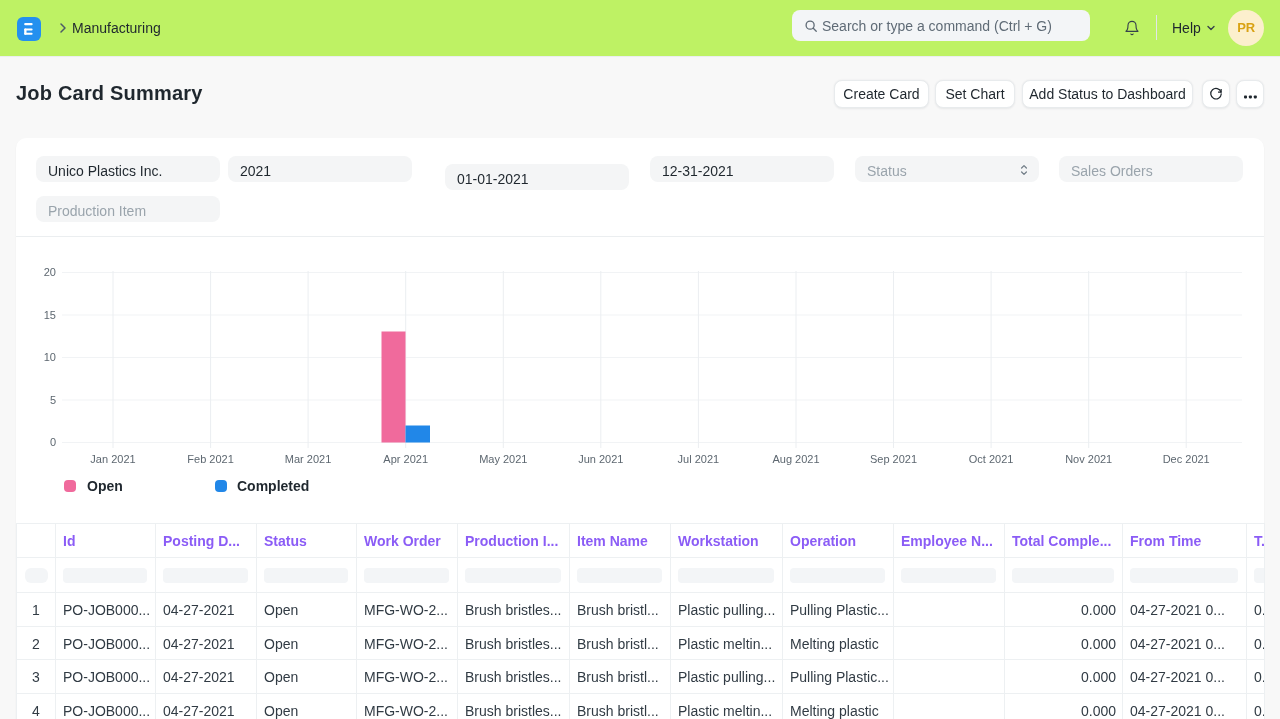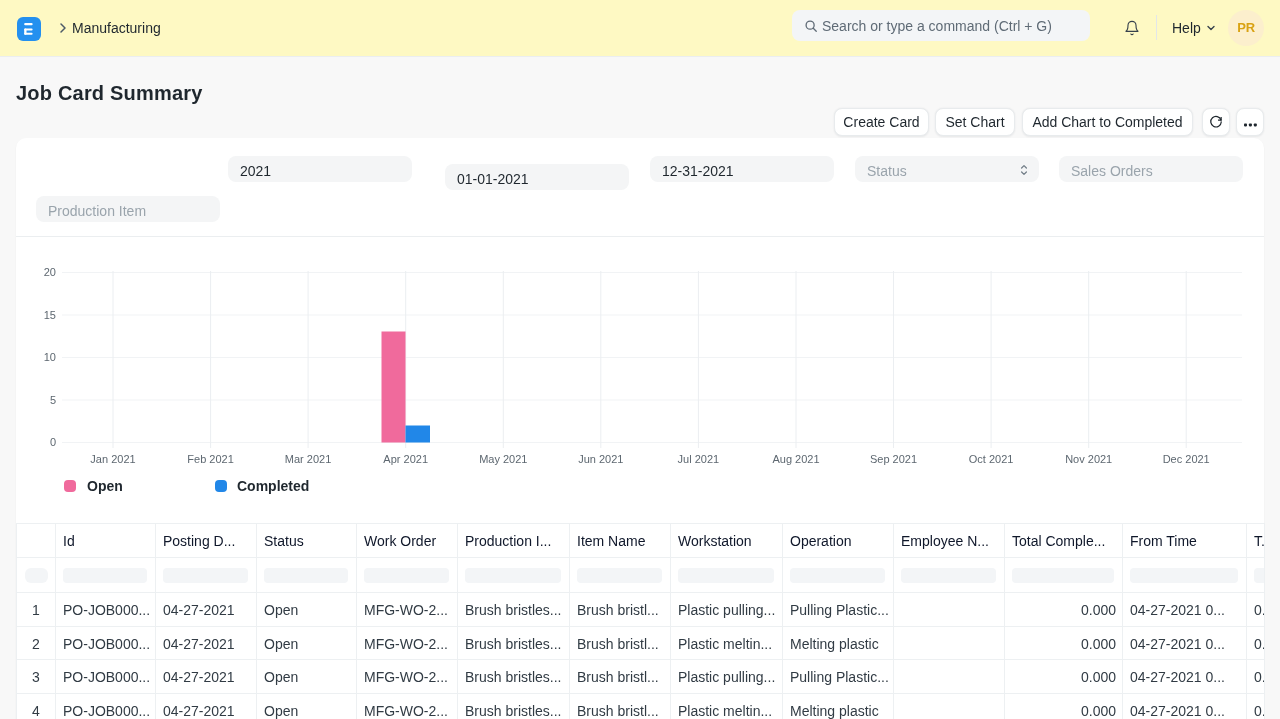--- a/index.html
+++ b/index.html
@@ -1,41 +1,41 @@
 <!DOCTYPE html>
 <html><head>
 <meta charset="utf-8">
 <style>
 * { margin:0; padding:0; box-sizing:border-box; }
 html,body { width:1280px; height:719px; overflow:hidden; }
 body { font-family:"Liberation Sans", sans-serif; background:#f8f8f8; color:#1f272e; position:relative; }
-.navbar { position:absolute; left:0; top:0; width:1280px; height:57px; background:#fef9c3; border-bottom:1px solid #ebeef0; }
+.navbar { position:absolute; left:0; top:0; width:1280px; height:57px; background:#bef264; border-bottom:1px solid #ebeef0; }
 .logo { position:absolute; left:17px; top:17px; width:24px; height:24px; }
 .crumb-chev { position:absolute; left:55px; top:20px; width:16px; height:16px; color:#4c5a67; }
 .crumb { position:absolute; left:72px; top:20px; font-size:14px; color:#1f272e; }
 .searchbar { position:absolute; left:792px; top:10px; width:298px; height:31px; background:#f3f5f7; border-radius:8px; }
 .searchbar .sicon { position:absolute; left:12px; top:9px; }
 .searchbar .stext { position:absolute; left:30px; top:7.5px; font-size:14px; color:#5f6b76; }
 .bell { position:absolute; left:1124px; top:20px; }
 .navdiv { position:absolute; left:1156px; top:15px; width:1px; height:25px; background:#e2e6e9; }
 .help { position:absolute; left:1172px; top:20px; font-size:14px; color:#1f272e; }
 .help-chev { position:absolute; left:1206px; top:23px; }
 .avatar { position:absolute; left:1228px; top:10px; width:36px; height:36px; border-radius:50%; background:#fcefcd; text-align:center; line-height:36px; font-size:13px; font-weight:bold; letter-spacing:-0.2px; color:#d9a213; }
 .title { position:absolute; left:16px; top:82px; font-size:20px; font-weight:bold; color:#1f272e; letter-spacing:0.2px; }
-.btn { position:absolute; top:80px; height:28px; background:#fff; border:1px solid #e8ebed; border-radius:8px; box-shadow:0 0.5px 2px rgba(25,39,52,0.08); font-size:14px; color:#1f272e; text-align:center; line-height:26px;margin-top:28px; }
+.btn { position:absolute; top:80px; height:28px; background:#fff; border:1px solid #e8ebed; border-radius:8px; box-shadow:0 0.5px 2px rgba(25,39,52,0.08); font-size:14px; color:#1f272e; text-align:center; line-height:26px; }
 .card { position:absolute; left:16px; top:138px; width:1248px; height:700px; background:#fff; border-radius:10px; box-shadow:0 1px 2px rgba(25,39,52,0.05); }
 .fbox { position:absolute; height:26px; background:#f4f5f6; border-radius:8px; font-size:14px; line-height:30px; padding-left:12px; color:#1f272e; }
 .fbox.ph { color:#9aa4ac; }
 .fdiv { position:absolute; left:0; top:98px; width:1248px; height:1px; background:#ebeef0; }
 .legend { position:absolute; top:339px; left:0; width:600px; height:20px; }
 .ldot { position:absolute; top:3px; width:12px; height:12px; border-radius:4px; }
 .ltext { position:absolute; top:1px; font-size:14px; font-weight:bold; color:#1f272e; }
 table.grid { position:absolute; left:0; top:385px; width:1248px; border-collapse:collapse; table-layout:fixed; font-size:14px; color:#313b44; }
 table.grid td { border:1px solid #edf0f2; padding:0 0 0 7px; overflow:hidden; white-space:nowrap; }
-table.grid tr.hrow td { height:34px; color:#0f172a; }
+table.grid tr.hrow td { height:34px; color:#8b5cf6;font-weight:bold; }
 table.grid tr.frow td { height:35px; }
 table.grid tr.drow td { height:33.5px; padding-top:2px; }
 table.grid td.num { text-align:center; padding:0; }
 table.grid td.r { text-align:right; padding:0 6px 0 0; }
 .fcell { height:15px; background:#f3f5f7; border-radius:4px; margin-right:8px; }
 </style>
 </head>
 <body>
 <div class="navbar">
   <svg class="logo" viewBox="0 0 24 24">
@@ -64,32 +64,33 @@
   <div class="help">Help</div>
   <svg class="help-chev" width="10" height="10" viewBox="0 0 10 10" fill="none">
       <path d="M2 3.5l3 3 3-3" stroke="#36414c" stroke-width="1.4" stroke-linecap="round" stroke-linejoin="round"></path>
     </svg>
   <div class="avatar">PR</div>
 </div>
 
 <div class="title">Job Card Summary</div>
 <div class="btn" style="left:834px; width:95px;">Create Card</div>
 <div class="btn" style="left:935px; width:80px;">Set Chart</div>
-<div class="btn" style="left:1022px; width:171px;">Add Chart to Completed</div>
+<div class="btn" style="left:1022px; width:171px;">Add Status to Dashboard</div>
 <div class="btn" style="left:1202px; width:28px;"><svg width="14" height="14" viewBox="0 0 24 24" fill="none" stroke="#1f272e" stroke-width="2.1" stroke-linecap="square" style="margin-top:6px">
       <path d="M20.5 8.5 A 9 9 0 1 0 21 12"></path>
       <path d="M16.5 8.6h4.3V4.3" stroke-linejoin="miter"></path>
     </svg></div>
 <div class="btn" style="left:1236px; width:28px;"><svg width="13" height="4" viewBox="0 0 13 4" style="margin-top:12px">
       <rect x="0" y="0.4" width="3" height="3" rx="0.8" fill="#1f272e"></rect>
       <rect x="4.9" y="0.4" width="3" height="3" rx="0.8" fill="#1f272e"></rect>
       <rect x="9.8" y="0.4" width="3" height="3" rx="0.8" fill="#1f272e"></rect>
     </svg></div>
 
 <div class="card">
+  <div class="fbox" style="left:20px; top:18px; width:184px;">Unico Plastics Inc.</div>
   <div class="fbox" style="left:212px; top:18px; width:184px;">2021</div>
   <div class="fbox" style="left:429px; top:18px; width:184px;margin-top:8px;">01-01-2021</div>
   <div class="fbox" style="left:634px; top:18px; width:184px;">12-31-2021</div>
   <div class="fbox ph" style="left:839px; top:18px; width:184px;">Status
     <svg style="position:absolute; right:11px; top:7.5px;" width="8" height="12" viewBox="0 0 8 12" fill="none" stroke="#717d87" stroke-width="1.25" stroke-linecap="round" stroke-linejoin="round">
         <path d="M1.6 4L4 1.6 6.4 4"></path>
         <path d="M1.6 8L4 10.4 6.4 8"></path>
       </svg>
   </div>
   <div class="fbox ph" style="left:20px; top:58px; width:184px;">Production Item</div>

